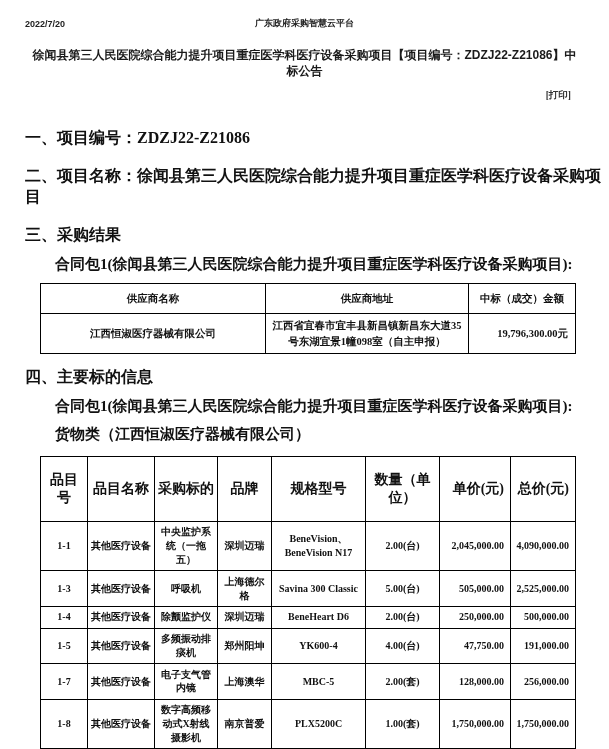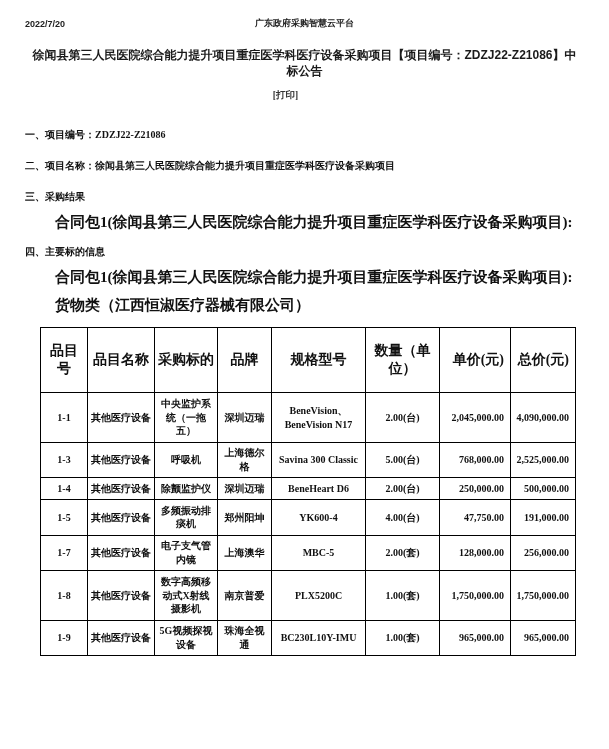--- a/index.html
+++ b/index.html
@@ -22,28 +22,28 @@
   .topbar .platform { justify-self:center; }
   .topbar .spacer { justify-self:end; }
   h1.title {
     margin:17px 30px 0 30px;
     text-align:center;
     font-family:"Liberation Sans", sans-serif;
     font-size:12px; line-height:1.35;
     font-weight:bold; color:#1a1a1a;
   }
   .print-row {
-    text-align:center;
+    text-align:right;
     margin:10px 38px 0 0;
     font-size:9.5px;
   }
   .print-row a { color:#333; text-decoration:none; font-weight:bold; cursor:pointer; }
   .section-heading {
     margin:0 0 0 25px;
-    font-size:10px; font-weight:bold; color:#111;
+    font-size:16px; font-weight:bold; color:#111;
   }
   .sh1 { margin-top:26px; }
   .sh2 { margin-top:17px; }
   .sh3 { margin-top:17px; }
   .sh4 { margin-top:13px; }
   .pkg-note {
     margin:9px 0 0 55px;
     font-size:15px; font-weight:bold; color:#111;
   }
   table {
@@ -89,20 +89,41 @@
   </div>
 
   <div class="section-heading sh1">一、项目编号：ZDZJ22-Z21086</div>
 
   <div class="section-heading sh2">二、项目名称：徐闻县第三人民医院综合能力提升项目重症医学科医疗设备采购项目</div>
 
   <div class="section-heading sh3">三、采购结果</div>
 
   <div class="pkg-note">合同包1(徐闻县第三人民医院综合能力提升项目重症医学科医疗设备采购项目):</div>
 
+  <table class="result-table">
+    <colgroup>
+      <col style="width:225px">
+        <col style="width:203px">
+        <col style="width:107px">
+    </colgroup>
+  <thead>
+        <tr>
+          <th>供应商名称</th>
+          <th>供应商地址</th>
+          <th>中标（成交）金额</th>
+        </tr>
+      </thead>
+      <tbody>
+        <tr>
+          <td>江西恒淑医疗器械有限公司</td>
+          <td>江西省宜春市宜丰县新昌镇新昌东大道35号东湖宜景1幢098室（自主申报）</td>
+          <td>19,796,300.00元</td>
+        </tr>
+      </tbody>
+    </table>
 
   <div class="section-heading sh4">四、主要标的信息</div>
 
   <div class="pkg-note">合同包1(徐闻县第三人民医院综合能力提升项目重症医学科医疗设备采购项目):</div>
 
   <div class="pkg-note">货物类（江西恒淑医疗器械有限公司）</div>
 
   <table class="items-table">
     <colgroup>
       <col style="width:47px">
@@ -137,21 +158,21 @@
           <td>2,045,000.00</td>
           <td>4,090,000.00</td>
         </tr>
         <tr>
           <td>1-3</td>
           <td>其他医疗设备</td>
           <td>呼吸机</td>
           <td>上海德尔格</td>
           <td>Savina 300 Classic</td>
           <td>5.00(台)</td>
-          <td>768,000.00</td>
+          <td>505,000.00</td>
           <td>2,525,000.00</td>
         </tr>
         <tr>
           <td>1-4</td>
           <td>其他医疗设备</td>
           <td>除颤监护仪</td>
           <td>深圳迈瑞</td>
           <td>BeneHeart D6</td>
           <td>2.00(台)</td>
           <td>250,000.00</td>

